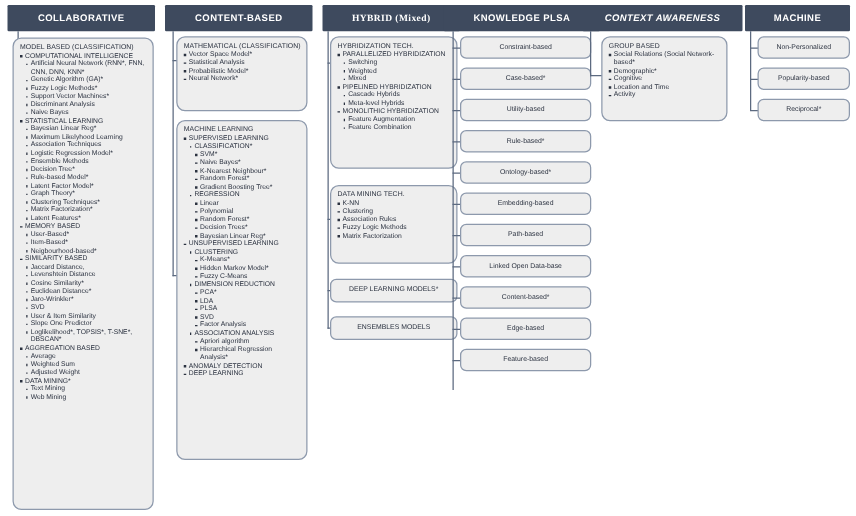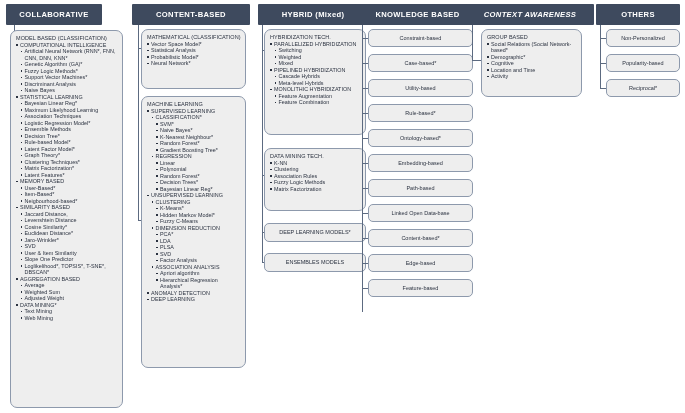--- a/index.html
+++ b/index.html
@@ -23,21 +23,21 @@
   .lv2{margin-left:4.5px;}
   .lv3{margin-left:9px;}
   .flatlbl{font-size:5.5px;line-height:6.4px;color:#2b3240;}
   .conn{position:absolute;background:#5c6a80;}
   .vline{width:1px;}
   .hline{height:1px;}
 </style>
 </head>
 <body>
 
-<div class="hdr" style="left:6px;width:96px;">
+<div class="hdr" style="left:6px;width:118px;">
   <span>COLLABORATIVE</span>
 </div>
 <div class="conn vline" style="left:14px;top:25px;height:14px;"></div>
 <div class="conn hline" style="left:14px;top:38px;width:8px;"></div>
 
 <div class="box" style="left:10px;top:30px;width:113px;height:378px;">
   <div class="ttl">MODEL BASED (CLASSIFICATION)</div>
   <ul>
     <li class="lv1">COMPUTATIONAL INTELLIGENCE</li>
     <li class="lv2">Artificial Neural Network (RNN*, FNN, CNN, DNN, KNN*</li>
@@ -128,21 +128,21 @@
     <li class="lv3">SVD</li>
     <li class="lv3">Factor Analysis</li>
     <li class="lv2">ASSOCIATION ANALYSIS</li>
     <li class="lv3">Apriori algorithm</li>
     <li class="lv3">Hierarchical Regression Analysis*</li>
     <li class="lv1">ANOMALY DETECTION</li>
     <li class="lv1">DEEP LEARNING</li>
   </ul>
 </div>
 
-<div class="hdr" style="left:258px;width:110px;">
+<div class="hdr" style="left:258px;width:110px;font-family:Liberation Serif, serif;">
   <span>HYBRID (Mixed)</span>
 </div>
 <div class="conn vline" style="left:262px;top:25px;height:238px;"></div>
 <div class="conn hline" style="left:262px;top:50px;width:4px;"></div>
 <div class="conn hline" style="left:262px;top:175px;width:4px;"></div>
 <div class="conn hline" style="left:262px;top:232px;width:4px;"></div>
 <div class="conn hline" style="left:262px;top:262px;width:4px;"></div>
 
 <div class="box" style="left:264px;top:29px;width:102px;height:106px;">
   <div class="ttl">HYBRIDIZATION TECH.</div>
@@ -172,21 +172,21 @@
 </div>
 
 <div class="box flat" style="left:264px;top:223px;width:102px;height:19px;">
   <span class="flatlbl">DEEP LEARNING MODELS*</span>
 </div>
 <div class="box flat" style="left:264px;top:253px;width:102px;height:19px;">
   <span class="flatlbl">ENSEMBLES MODELS</span>
 </div>
 
 <div class="hdr" style="left:355px;width:125px;">
-  <span>KNOWLEDGE BASED</span>
+  <span>KNOWLEDGE PLSA</span>
 </div>
 <div class="conn vline" style="left:362px;top:25px;height:287px;"></div>
 <div class="conn hline" style="left:362px;top:38px;width:7px;"></div>
 <div class="conn hline" style="left:362px;top:63px;width:7px;"></div>
 <div class="conn hline" style="left:362px;top:88px;width:7px;"></div>
 <div class="conn hline" style="left:362px;top:113px;width:7px;"></div>
 <div class="conn hline" style="left:362px;top:138px;width:7px;"></div>
 <div class="conn hline" style="left:362px;top:163px;width:7px;"></div>
 <div class="conn hline" style="left:362px;top:188px;width:7px;"></div>
 <div class="conn hline" style="left:362px;top:213px;width:7px;"></div>
@@ -239,21 +239,21 @@
   <ul>
     <li class="lv1">Social Relations (Social Network-based*</li>
     <li class="lv1">Demographic*</li>
     <li class="lv1">Cognitive</li>
     <li class="lv1">Location and Time</li>
     <li class="lv1">Activity</li>
   </ul>
 </div>
 
 <div class="hdr" style="left:596px;width:84px;">
-  <span>OTHERS</span>
+  <span>MACHINE</span>
 </div>
 <div class="conn vline" style="left:600px;top:25px;height:63px;"></div>
 <div class="conn hline" style="left:600px;top:38px;width:7px;"></div>
 <div class="conn hline" style="left:600px;top:63px;width:7px;"></div>
 <div class="conn hline" style="left:600px;top:88px;width:7px;"></div>
 
 <div class="box flat" style="left:606px;top:29px;width:74px;height:18px;">
   <span class="flatlbl">Non-Personalized</span>
   </div>
 <div class="box flat" style="left:606px;top:54px;width:74px;height:18px;">

